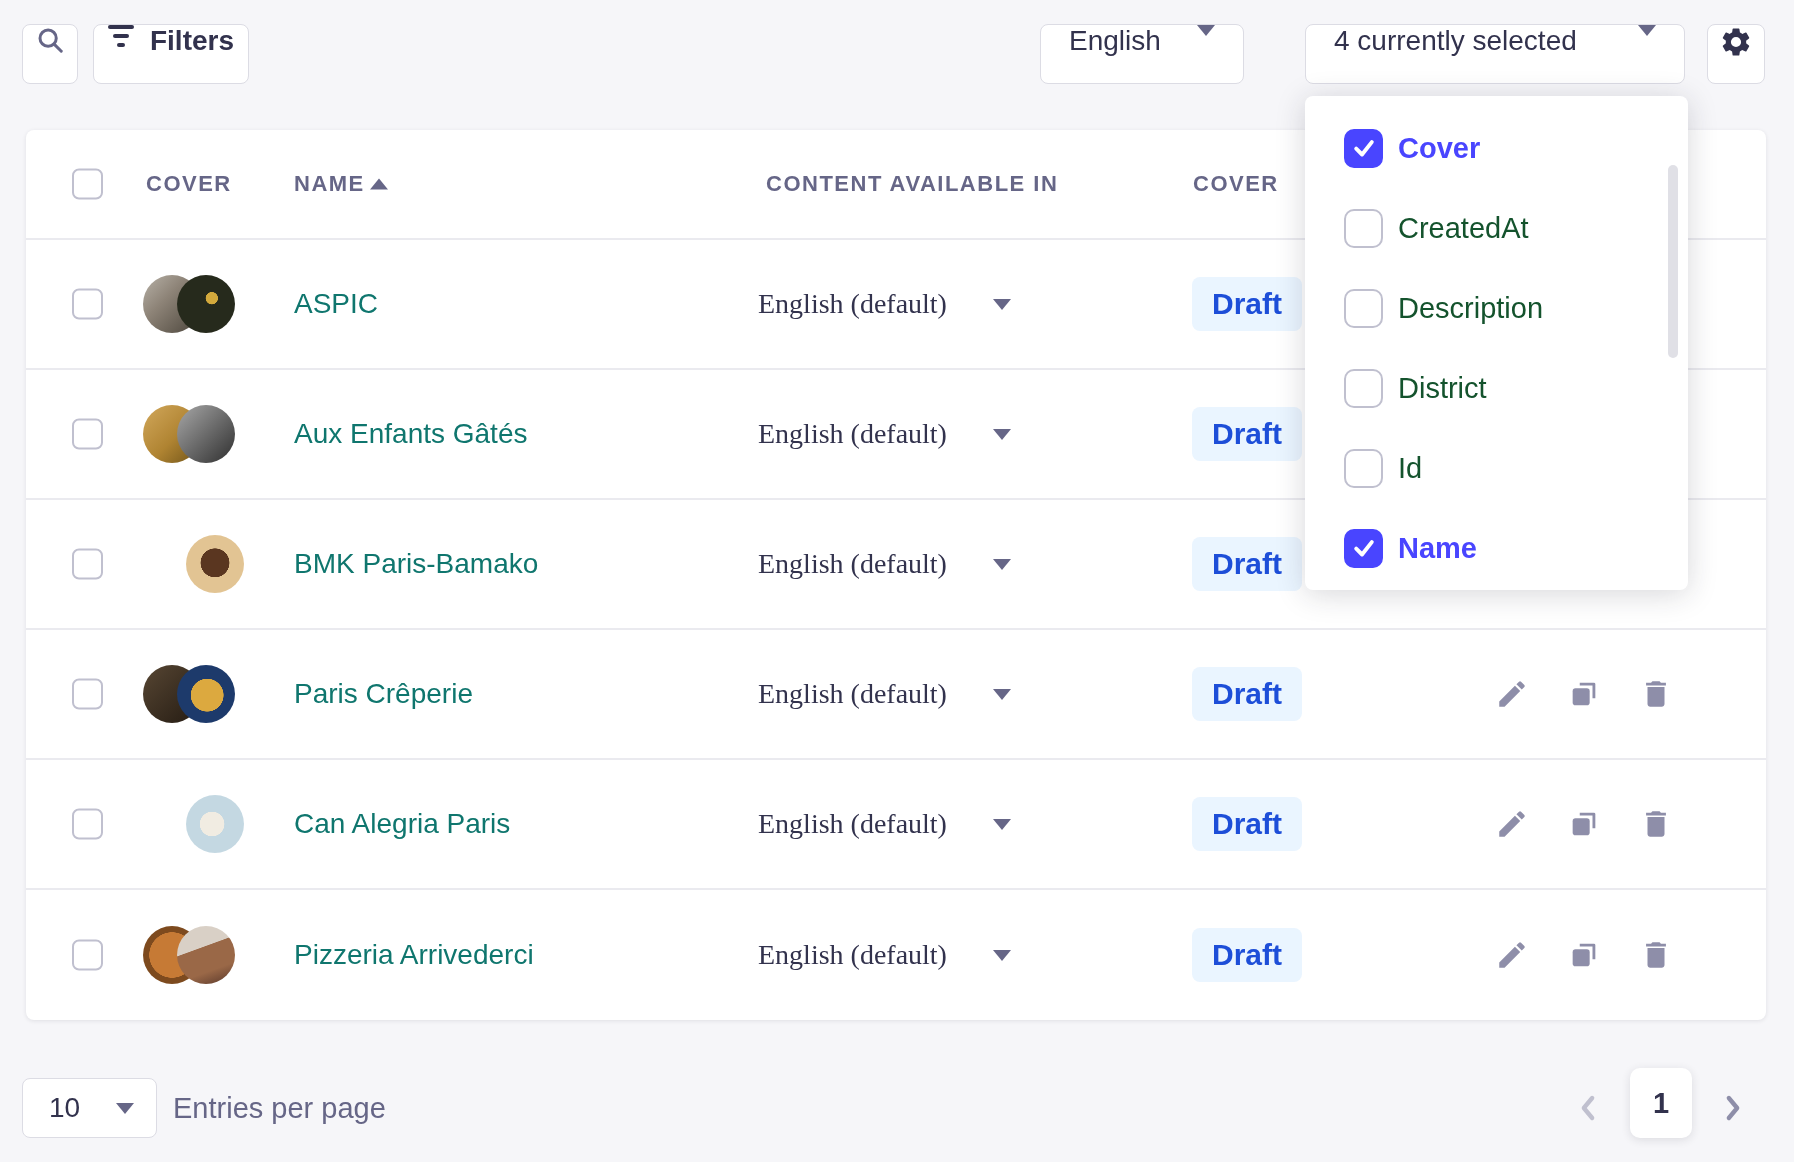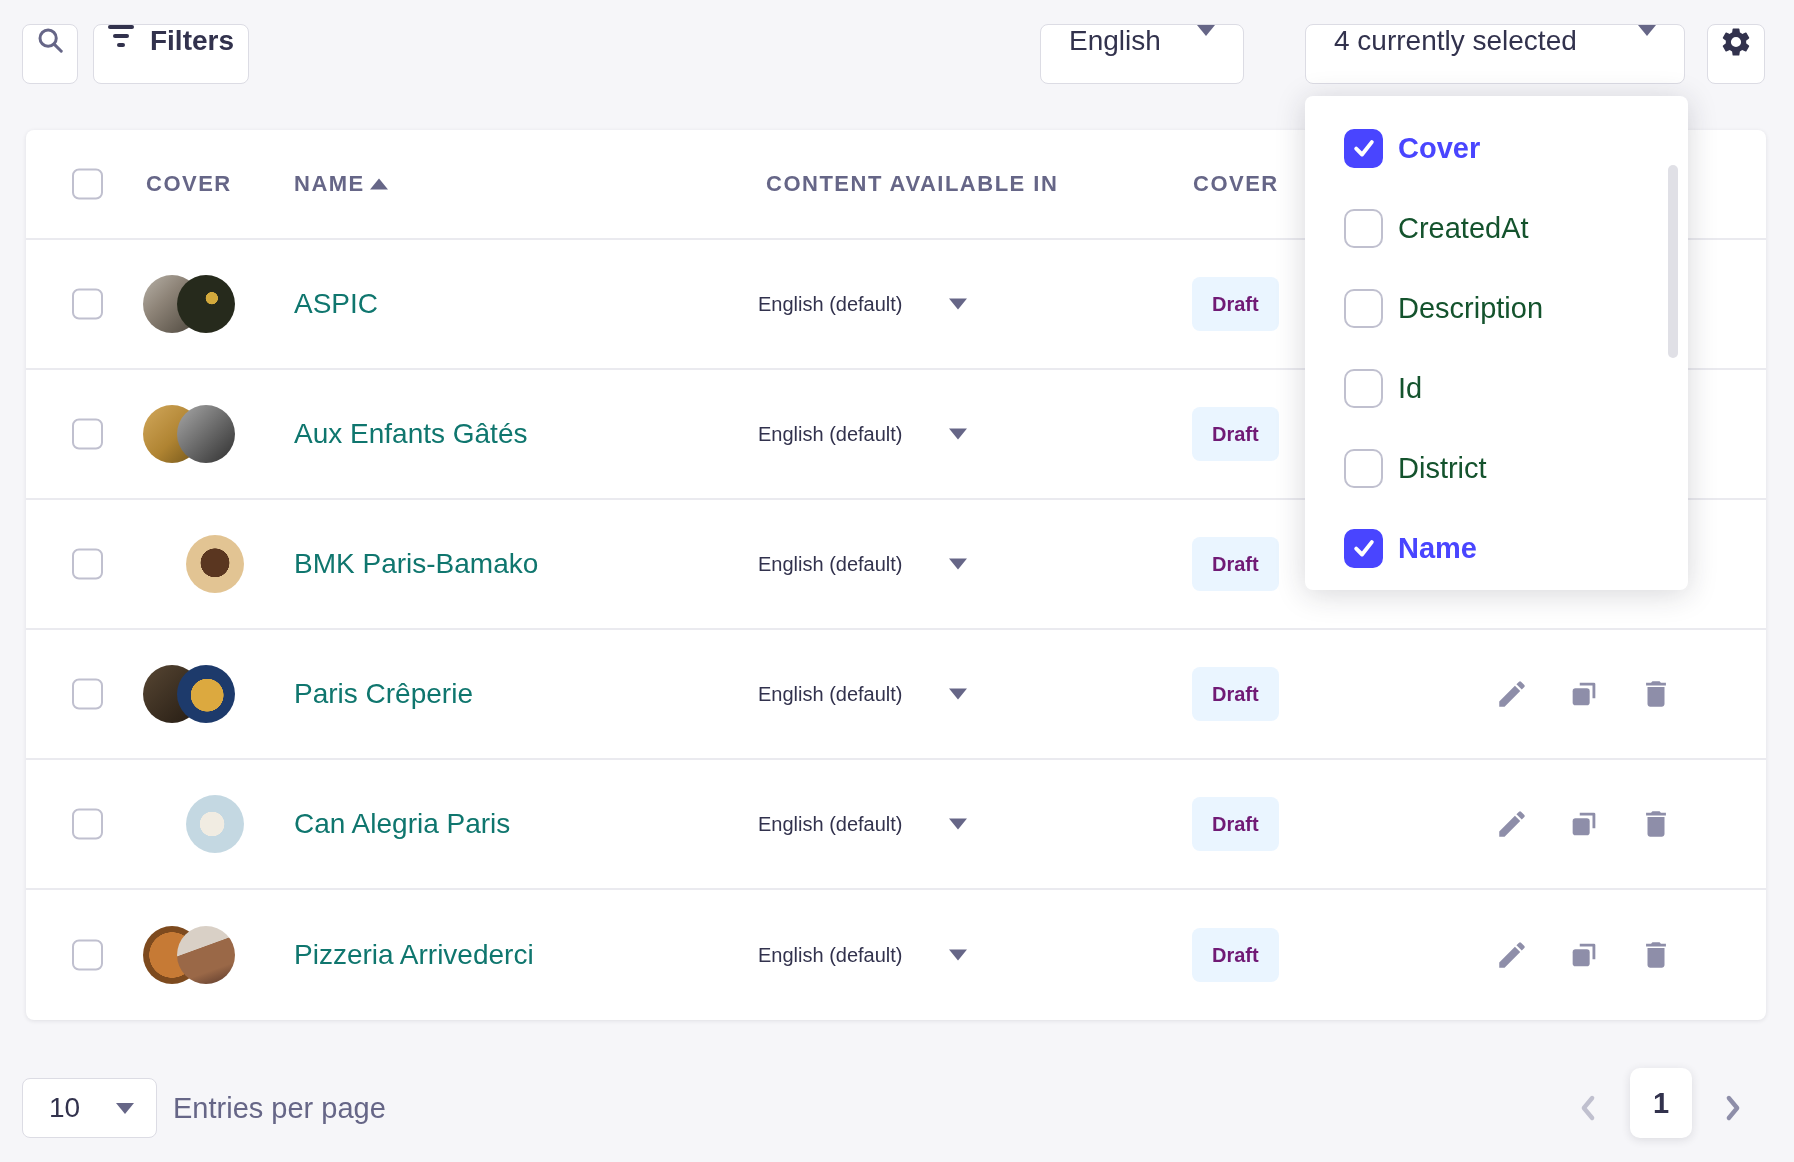--- a/index.html
+++ b/index.html
@@ -61,26 +61,26 @@
   .av {
     position:absolute; width:58px; height:58px; border-radius:50%;
   }
   .av2 { left:34px; }
   .av-single { left:43px; }
   .name-cell { position:absolute; left:268px; top:50%; transform:translateY(-50%); font-size:28px; color:#0f766e; }
   .locale-cell {
     position:absolute; left:732px; top:50%; transform:translateY(-50%);
     display:flex; align-items:center; cursor:pointer;
   }
-  .locale-cell .txt { font-size:20px; color:#32324d; }
+  .locale-cell .txt { font-size:28px; color:#32324d;font-family:Liberation Serif, serif; }
   .locale-cell .caret { margin-left:46px; border-left-width:9px; border-right-width:9px; }
   .badge {
     position:absolute; left:1166px; top:50%; transform:translateY(-50%);
     height:54px; padding:0 20px; border-radius:8px;
-    background:#eaf5ff; color:#701a75; font-size:20px; font-weight:600;
+    background:#eaf5ff; color:#1d4ed8; font-size:30px; font-weight:600;
     display:flex; align-items:center;
   }
   .actions {
     position:absolute; left:1469px; top:50%; transform:translateY(-50%);
     display:flex; gap:38px;
   }
   .actions .icon-btn { width:34px; height:34px; cursor:pointer; }
   .actions svg { width:34px; height:34px; fill:#8e8ea9; }
   
   .p-r1a { background:linear-gradient(135deg,#b8b2a8 0%,#8d8377 40%,#4a443a 100%); }
@@ -355,25 +355,25 @@
   <div class="dd-item">
     <span class="dd-check"></span>
     <span class="dd-label">CreatedAt</span>
   </div>
   <div class="dd-item">
     <span class="dd-check"></span>
     <span class="dd-label">Description</span>
   </div>
   <div class="dd-item">
     <span class="dd-check"></span>
-    <span class="dd-label">Id</span>
+    <span class="dd-label">District</span>
   </div>
   <div class="dd-item">
     <span class="dd-check"></span>
-    <span class="dd-label">District</span>
+    <span class="dd-label">Id</span>
   </div>
   <div class="dd-item checked">
     <span class="dd-check">
         <svg viewBox="0 0 20 20" fill="none" stroke="#fff" stroke-width="3" stroke-linecap="round" stroke-linejoin="round">
           <polyline points="4 10.5 8.5 15 16 5.5"></polyline>
         </svg>
       </span>
     <span class="dd-label">Name</span>
   </div>
   <span class="dd-scrollbar"></span>

